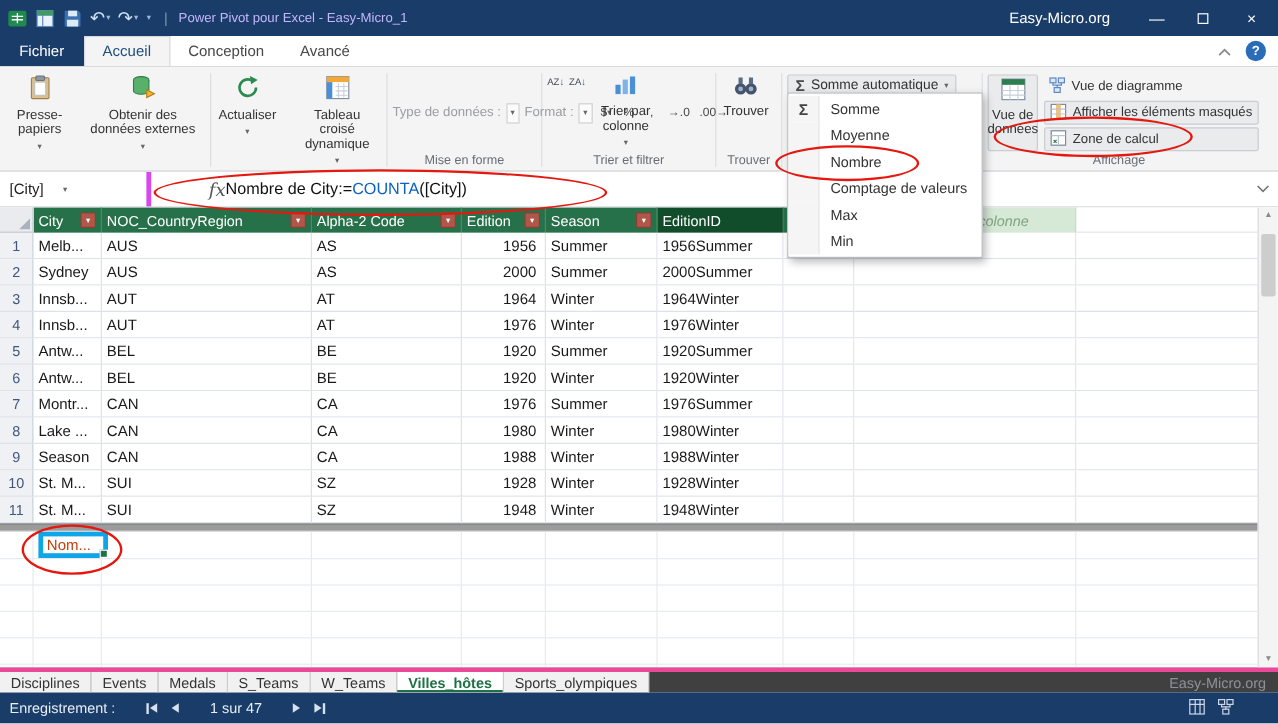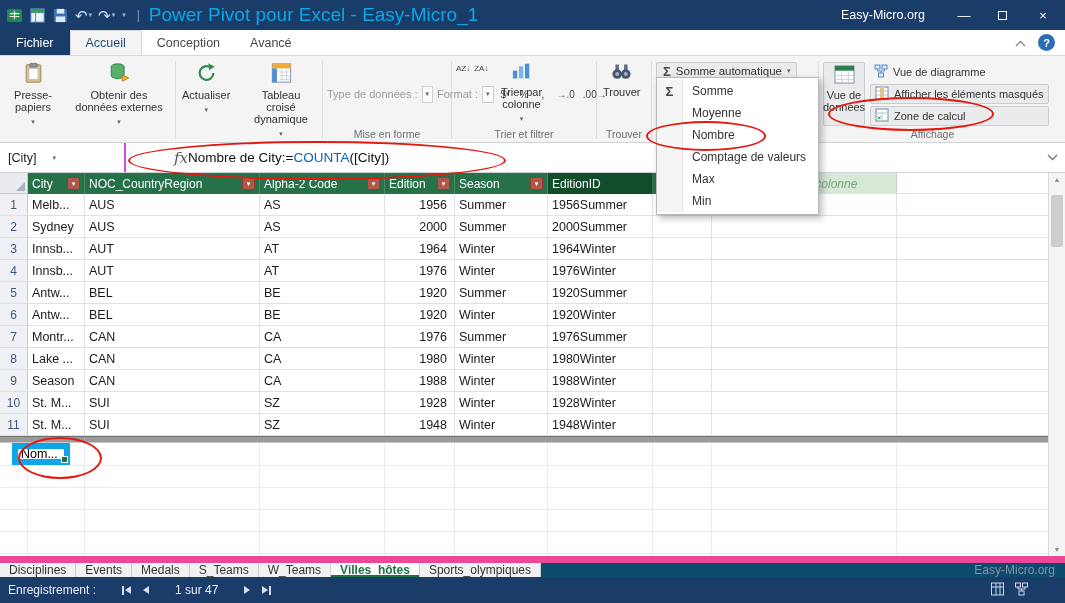--- a/index.html
+++ b/index.html
@@ -6,21 +6,21 @@
 html,body{width:1065px;height:603px}
 body{font-family:"Liberation Sans","DejaVu Sans",sans-serif;font-size:12px;background:#fff;overflow:hidden;-webkit-font-smoothing:antialiased}
 #app{position:relative;width:1065px;height:603px;background:#fff;overflow:hidden}
 
 .titlebar{height:30px;background:#193c68;display:flex;align-items:center;color:#fff;padding-left:6px}
 .qat{display:flex;align-items:center;gap:6px}
 .qicon{display:flex;align-items:center}
 .uarrow{color:#cfe0f5;font-size:15px;line-height:1}
 .ddk{color:#9fb8d8;font-size:7px;margin-left:1px}
 .qsep{color:#7d96b6;margin:0 9px 0 11px;font-size:12px}
-.wtitle{font-size:19px;color:#0ea5e9;white-space:nowrap}
+.wtitle{font-size:11px;color:#c4b5fd;white-space:nowrap}
 .tspacer{flex:1}
 .brand{font-size:12.5px;margin-right:20px}
 .winbtn{width:38px;height:30px;display:flex;align-items:center;justify-content:center;color:#fff;font-size:13px}
 .winbtn.close{width:44px}
 .maxsq{width:9px;height:9px;border:1.4px solid #fff;display:inline-block}
 
 .tabrow{height:26px;background:#fff;display:flex;align-items:stretch;border-bottom:1px solid #d8dadd}
 .rtab{display:flex;align-items:center;padding:0 15px;font-size:12.5px;color:#474747}
 .rtab.file{background:#193c68;color:#fff;padding:0 16px}
 .rtab.active{color:#1f4e79;background:#f4f4f5;border:1px solid #d8dadd;border-bottom:none}
@@ -43,21 +43,21 @@
 .mbtn{height:16px;min-width:15px;padding:0 2px;display:flex;align-items:center;justify-content:center;font-size:10px;color:#444;white-space:nowrap}
 .sortstack{display:flex;flex-direction:row;gap:4px;padding-top:4px;margin-right:2px}
 .sortbtn{font-size:8px;color:#3f4a56;line-height:9px;white-space:nowrap}
 .calcbtn{height:18px;display:flex;align-items:center;gap:5px;font-size:11.5px;color:#333;padding:0 6px;background:#e9ebed;border:1px solid #c9ccd0;border-radius:2px;align-self:flex-start;margin-top:2px;white-space:nowrap}
 .sigma{font-size:13px;font-weight:bold;color:#4a4a4a;line-height:1}
 .viewwrap{display:flex;gap:5px;padding-top:2px;width:100%}
 .viewrows{display:flex;flex-direction:column;gap:2px;flex:1}
 .viewrow{display:flex;align-items:center;gap:5px;font-size:11px;color:#333;height:20px;padding:0 4px;white-space:nowrap}
 
 .fbar{height:30px;background:#fff;border-bottom:1px solid #cfd2d6;display:flex;align-items:center}
-.namebox{width:126px;height:100%;display:flex;align-items:center;padding-left:8px;border-right:2px solid #d946ef;color:#222;font-size:12.5px}
+.namebox{width:126px;height:100%;display:flex;align-items:center;padding-left:8px;border-right:4px solid #d946ef;color:#222;font-size:12.5px}
 .namebox .dd{margin-left:16px}
 .fx{font-family:"DejaVu Serif","Liberation Serif",serif;font-style:italic;font-size:15px;color:#555;margin-left:48px}
 .formula{font-size:13.5px;color:#111;white-space:nowrap}
 .ffunc{color:#0b64c0}
 .fexpand{margin-left:auto;margin-right:7px;display:flex}
 
 .gridarea{position:relative;height:383px;background:#fff}
 .gridhead{display:flex;height:21px}
 .hcell{height:21px;display:flex;align-items:center;padding:0 4px;background:#27714a;color:#fff;font-size:12px;border-right:1px solid #4a8a64;overflow:hidden;white-space:nowrap;flex:none}
 .hcell.c-editionid{background:#114d2b;border-right-color:#3a6f50}
@@ -69,28 +69,28 @@
 .gridrow{display:flex;height:22px}
 .cell{height:22px;border-right:1px solid #dce1ea;border-bottom:1px solid #dce1ea;padding:0 4px;display:flex;align-items:center;font-size:12.5px;color:#1a1a1a;overflow:hidden;white-space:nowrap;flex:none;background:#fff}
 .cell.rowhead{width:28px;background:#eff1f4;color:#40587c;justify-content:center;border-right:1px solid #c4cad2;font-size:12px;padding:0}
 .num{justify-content:flex-end;padding-right:7px}
 .c-city{width:57px}.c-noc{width:175px}.c-alpha2{width:125px}.c-edition{width:70px}.c-season{width:93px}.c-editionid{width:105px}.c-x1{width:59px}.c-x2{width:185px}
 .c-fill{flex:1;border-right:none}
 .splitter{height:7px;background:#9b9b9b;border-top:1px solid #6f6f6f;border-bottom:1px solid #c6c6c6}
 .calcarea{position:relative;height:113px;background:#fff;overflow:hidden}
 .vline{position:absolute;top:0;bottom:0;width:1px;background:#e7ebf1}
 .hline{position:absolute;left:0;right:17px;height:1px;background:#e7ebf1}
-.measurecell{position:absolute;left:12px;top:0;width:58px;height:22px;border:6px solid #0ea5e9;background:#fff;display:flex;align-items:center;padding:0 3px;font-size:12.5px;color:#000000;z-index:2}
+.measurecell{position:absolute;left:32px;top:0;width:58px;height:22px;border:4px solid #0ea5e9;background:#fff;display:flex;align-items:center;padding:0 3px;font-size:12.5px;color:#c2410c;z-index:2}
 .measurecell::after{content:"";position:absolute;right:-4px;bottom:-4px;width:5px;height:5px;background:#1e7145;border:1px solid #fff}
 .vscroll{position:absolute;top:0;right:0;width:17px;height:383px;background:#f4f4f4;border-left:1px solid #dcdcdc;z-index:3}
 .vthumb{position:absolute;top:22px;left:2px;width:12px;height:52px;background:#cdcdcd;border-radius:2px}
 .varrow{position:absolute;left:0;width:16px;text-align:center;font-size:7px;color:#8a8a8a}
 .varrow.up{top:3px}.varrow.down{bottom:3px}
 
-.sheetbar{height:21px;background:#0c4a6e;border-top:7px solid #ec4899;display:flex;align-items:stretch}
+.sheetbar{height:21px;background:#404040;border-top:4px solid #ec4899;display:flex;align-items:stretch}
 .sheettabs{display:flex}
 .sheettab{display:flex;align-items:center;padding:0 9px;font-size:12px;color:#333;border-right:1px solid #cdcdcd;background:#f1f1f1;white-space:nowrap}
 .sheettab.active{background:#fff;color:#1e7145;font-weight:bold;box-shadow:inset 0 -2px 0 #1e7145}
 .sheetright{margin-left:auto;display:flex;align-items:center;padding-right:10px;color:#8d9299;font-size:12px}
 
 .statusbar{height:26px;background:#193c68;display:flex;align-items:center;color:#e9eef6;font-size:12px;padding:0 8px}
 .navgrp{display:flex;align-items:center;gap:12px;margin-left:26px}
 .navbtn{display:flex;align-items:center;gap:1px}
 .tri{width:0;height:0;display:inline-block}
 .tri.l{border-right:6px solid #d6e0ef;border-top:4px solid transparent;border-bottom:4px solid transparent}

